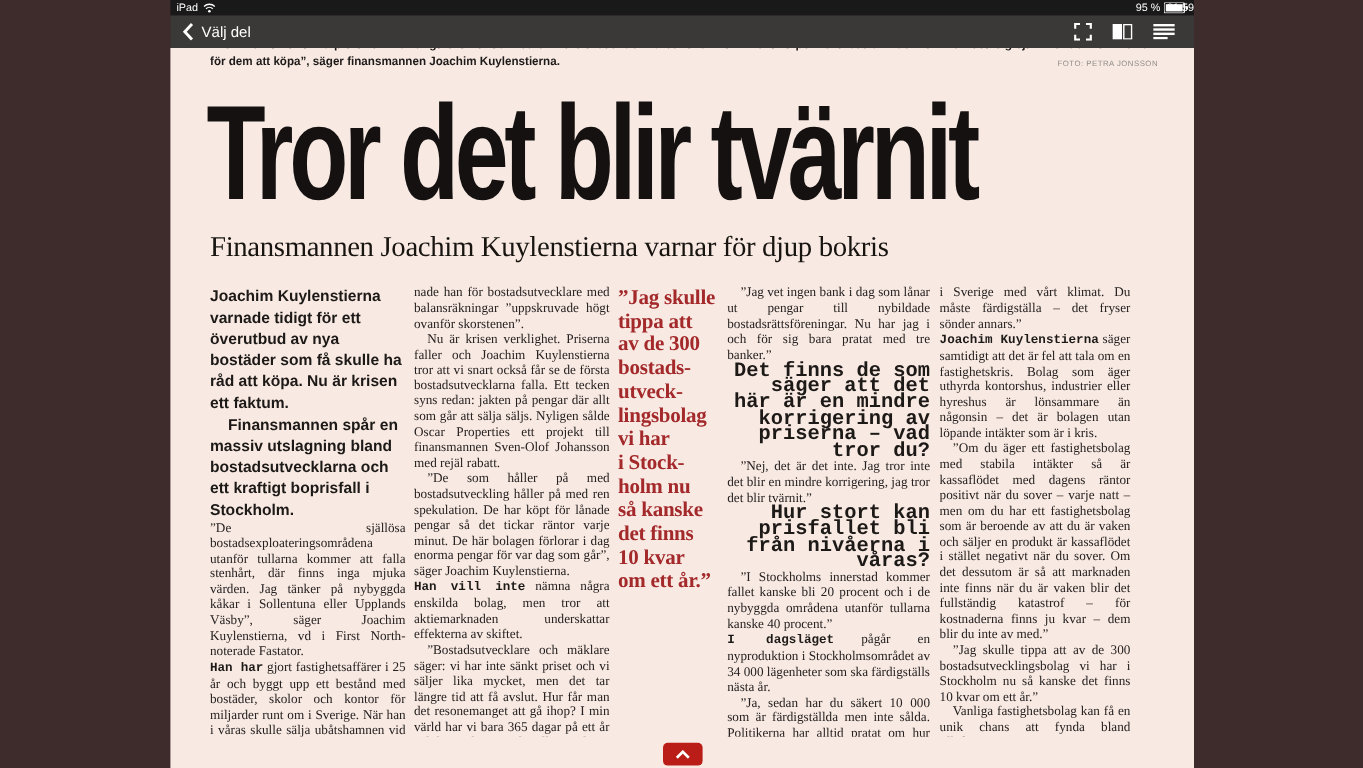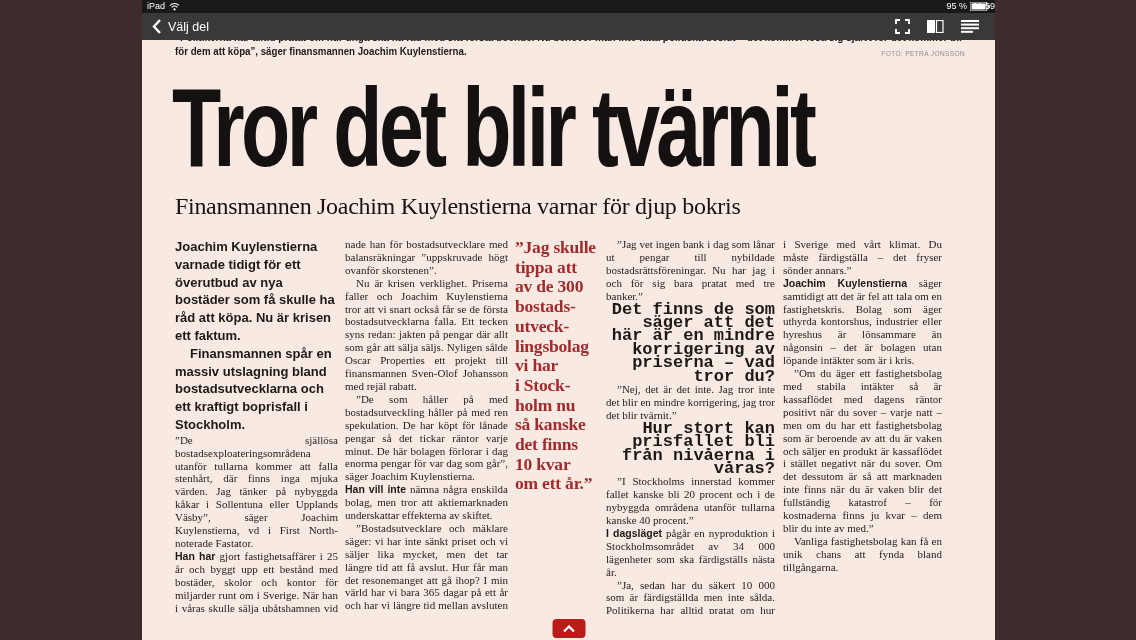--- a/index.html
+++ b/index.html
@@ -46,21 +46,21 @@
   .p-body,.p-ind,.p-first,.p-lead{font-family:"Liberation Serif",serif;font-size:11px;
         line-height:12.9px;text-align:justify;color:#262120;}
   .p-ind{text-indent:11px;}
   .p-first{margin-top:13px;}
   .p-lead{margin-top:12px;}
   .p-q{font-family:Liberation Mono, monospace;font-weight:bold;font-size:17px;
        line-height:13.4px;color:#1c1917;text-align:right;}
   .p-intro,.p-intro2{font-family:"Liberation Sans",sans-serif;font-weight:bold;font-size:13px;
        line-height:17.8px;color:#1c1917;text-align:left;}
   .p-intro2{text-indent:15px;}
-  .col p b{font-family:Liberation Sans, sans-serif;font-size:10.5px;color:#1c1917;}
+  .col p b{font-family:Liberation Mono, monospace;font-size:10.5px;color:#1c1917;}
 
   .pullquote{font-family:"Liberation Serif",serif;font-weight:bold;font-size:17.5px;
              line-height:19.7px;color:#a3292b;white-space:pre-line;letter-spacing:-.2px;}
 
   .scroll-btn{position:absolute;left:50%;transform:translateX(-50%);bottom:2px;width:33px;height:19px;
               background:#ba1c17;border-radius:4px;display:flex;align-items:center;justify-content:center;
               cursor:pointer;}
 </style>
 </head>
 <body>
@@ -154,20 +154,21 @@
           <p class="p-ind">”Nej, det är det inte. Jag tror inte det blir en mindre korrigering, jag tror det blir tvärnit.”</p>
           <p class="p-q">Hur stort kan prisfallet bli från nivåerna i våras?</p>
           <p class="p-ind">”I Stockholms innerstad kommer fallet kanske bli 20 procent och i de nybyggda områdena utanför tullarna kanske 40 procent.”</p>
           <p class="p-lead"><b>I dagsläget</b> pågår en nyproduktion i Stockholmsområdet av 34 000 lägenheter som ska färdigställs nästa år.</p>
           <p class="p-ind">”Ja, sedan har du säkert 10 000 som är färdigställda men inte sålda. Politikerna har alltid pratat om hur unga ska ha råd med sitt första boende. Nu behöver man inte fatta politiska beslut – det kommer lösa sig självt för det kommer bli så billigt för dem att köpa. Allt som byggs nu måste ju byggas klart. I Spanien kan du bygga ett skelett och avbryta om marknaden försvinner. Sedan väntar du några år på att marknaden kommer tillbaka, men det går inte att lämna skelett</p>
         </div>
       <div class="col c5">
         <p class="p-body">i Sverige med vårt klimat. Du måste färdigställa – det fryser sönder annars.”</p>
           <p class="p-lead"><b>Joachim Kuylenstierna</b> säger samtidigt att det är fel att tala om en fastighetskris. Bolag som äger uthyrda kontorshus, industrier eller hyreshus är lönsammare än någonsin – det är bolagen utan löpande intäkter som är i kris.</p>
           <p class="p-ind">”Om du äger ett fastighetsbolag med stabila intäkter så är kassaflödet med dagens räntor positivt när du sover – varje natt – men om du har ett fastighetsbolag som är beroende av att du är vaken och säljer en produkt är kassaflödet i stället negativt när du sover. Om det dessutom är så att marknaden inte finns när du är vaken blir det fullständig katastrof – för kostnaderna finns ju kvar – dem blir du inte av med.”</p>
+          <p class="p-ind">”Jag skulle tippa att av de 300 bostadsutvecklingsbolag vi har i Stockholm nu så kanske det finns 10 kvar om ett år.”</p>
           <p class="p-ind">Vanliga fastighetsbolag kan få en unik chans att fynda bland tillgångarna.</p>
       </div>
 
       <div class="scroll-btn">
         <svg width="13" height="8" viewBox="0 0 13 8">
           <polyline points="1.5,6.5 6.5,1.5 11.5,6.5" stroke="#fff" stroke-width="2.2" fill="none"></polyline>
         </svg>
       </div>
     </div>
 

